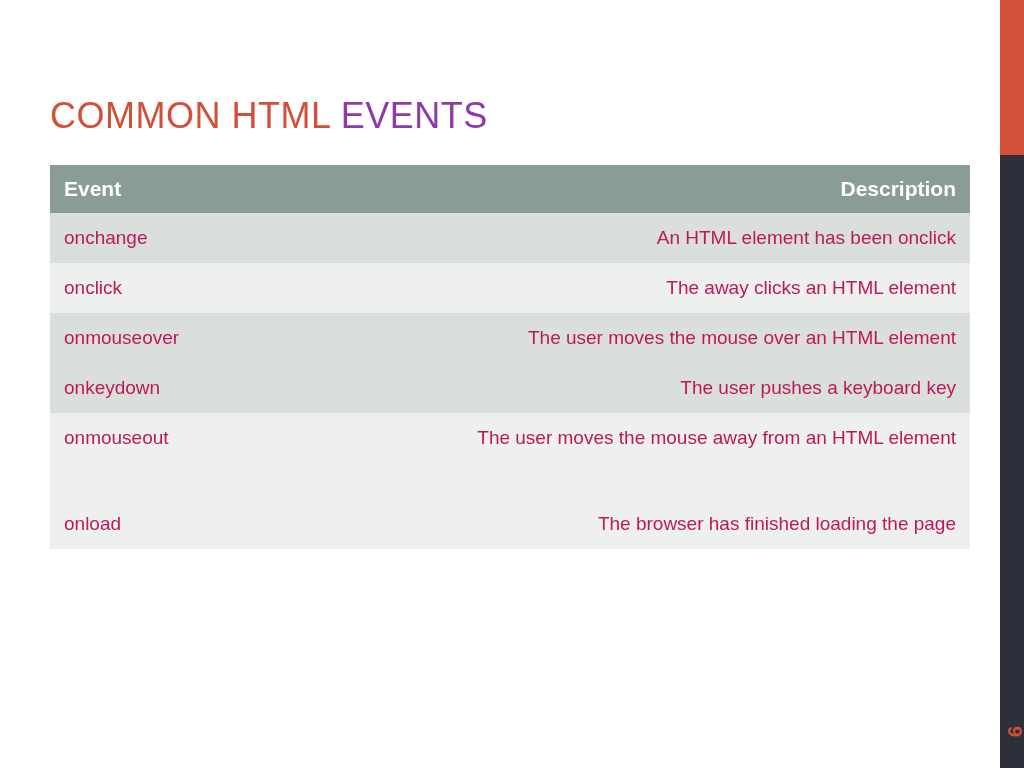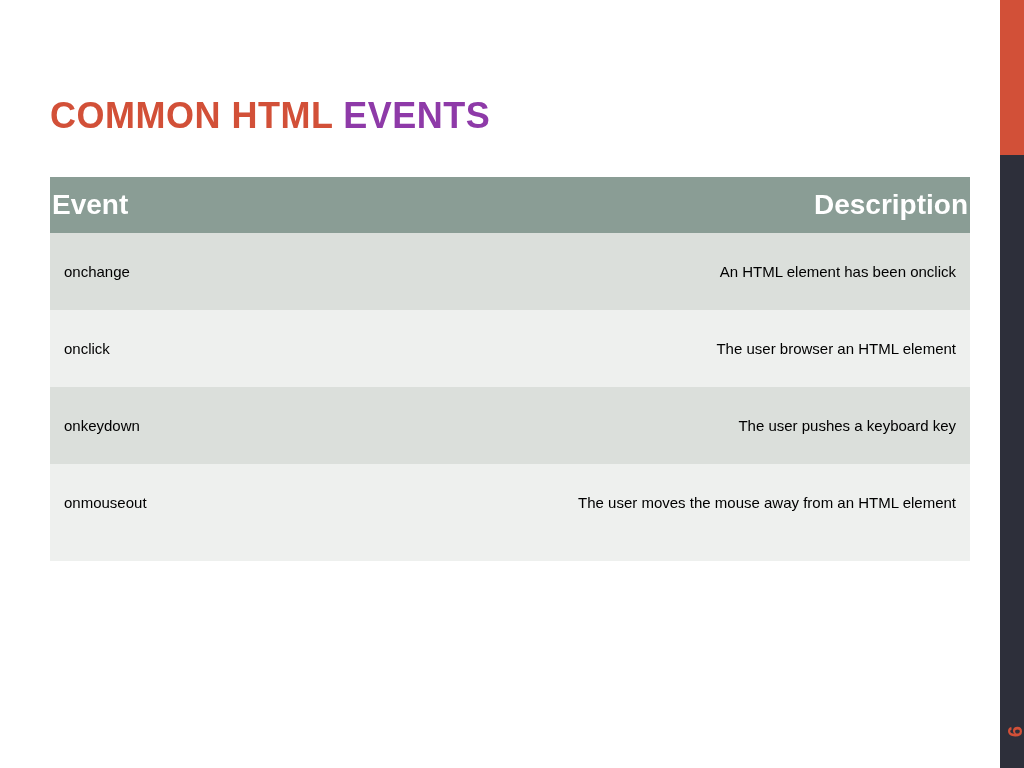--- a/index.html
+++ b/index.html
@@ -30,48 +30,48 @@
     .right-bar-dark {
       width: 100%;
       height: 613px;
       background: #2d2f3a;
     }
     .content {
       padding: 95px 50px 0 50px;
     }
     .title {
       font-size: 36px;
-      font-weight: 700;
+      font-weight: 400;
       letter-spacing: 0.5px;
-      margin-bottom: 40px;
+      margin-bottom: 28px;
       font-family: Arial Black, Arial, sans-serif;
     }
     .title-part1 {
       color: #d25038;
     }
     .title-part2 {
       color: #8e3aa8;
     }
     .table {
       width: 920px;
       border-collapse: collapse;
     }
     .table-header {
       background: #8a9d95;
     }
     .table-header td {
       color: #ffffff;
       font-weight: bold;
-      font-size: 28px;
-      padding: 12px 2px;
+      font-size: 21px;
+      padding: 12px 14px;
     }
     .table-row td {
-      font-size: 15px;
-      color: #000000;
-      padding: 30px 14px;
+      font-size: 19px;
+      color: #be185d;
+      padding: 14px 14px;
       vertical-align: top;
     }
     .row-dark {
       background: #dbdfdb;
     }
     .row-light {
       background: #eef0ee;
     }
     .col-event {
       width: 240px;
@@ -113,27 +113,35 @@
         <tr class="table-header">
       <td class="col-event">Event</td>
       <td class="col-desc">Description</td>
     </tr>
     <tr class="table-row row-dark">
       <td class="col-event">onchange</td>
       <td class="col-desc">An HTML element has been onclick</td>
     </tr>
     <tr class="table-row row-light">
       <td class="col-event">onclick</td>
-      <td class="col-desc">The user browser an HTML element</td>
+      <td class="col-desc">The away clicks an HTML element</td>
+    </tr>
+    <tr class="table-row row-dark">
+      <td class="col-event">onmouseover</td>
+      <td class="col-desc">The user moves the mouse over an HTML element</td>
     </tr>
     <tr class="table-row row-dark">
       <td class="col-event">onkeydown</td>
       <td class="col-desc">The user pushes a keyboard key</td>
     </tr>
     <tr class="table-row row-light tall-row">
       <td class="col-event">onmouseout</td>
       <td class="col-desc">The user moves the mouse away from an HTML element</td>
     </tr>
+    <tr class="table-row row-light">
+      <td class="col-event">onload</td>
+      <td class="col-desc">The browser has finished loading the page</td>
+    </tr>
   </tbody>
     </table>
 </div>
 
 <div class="page-number">9</div>
 
 </body></html>

